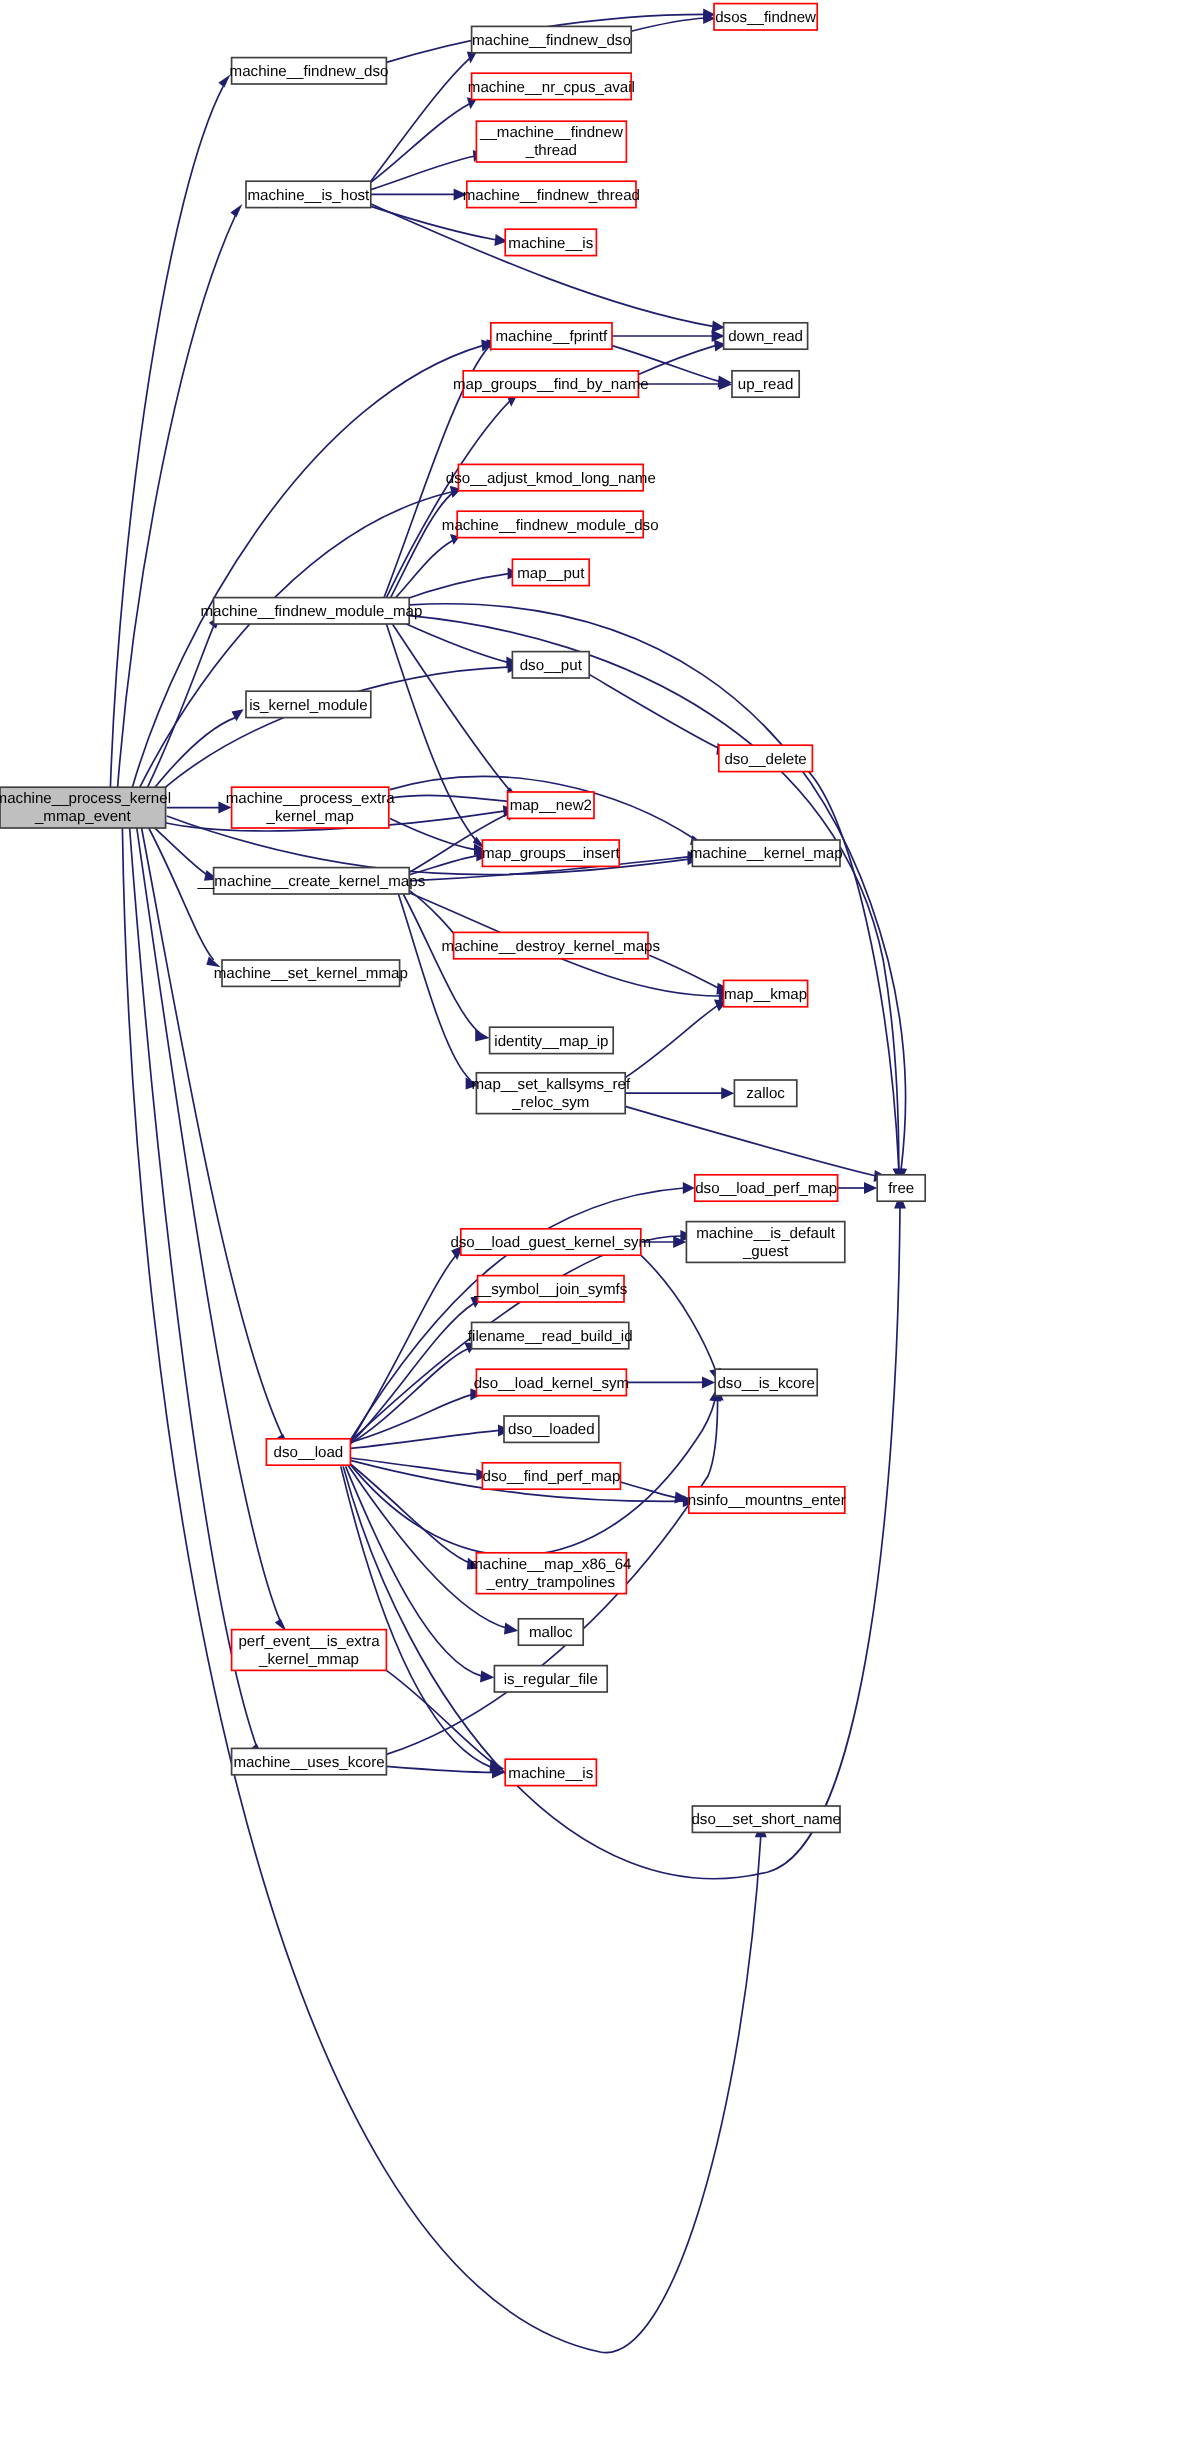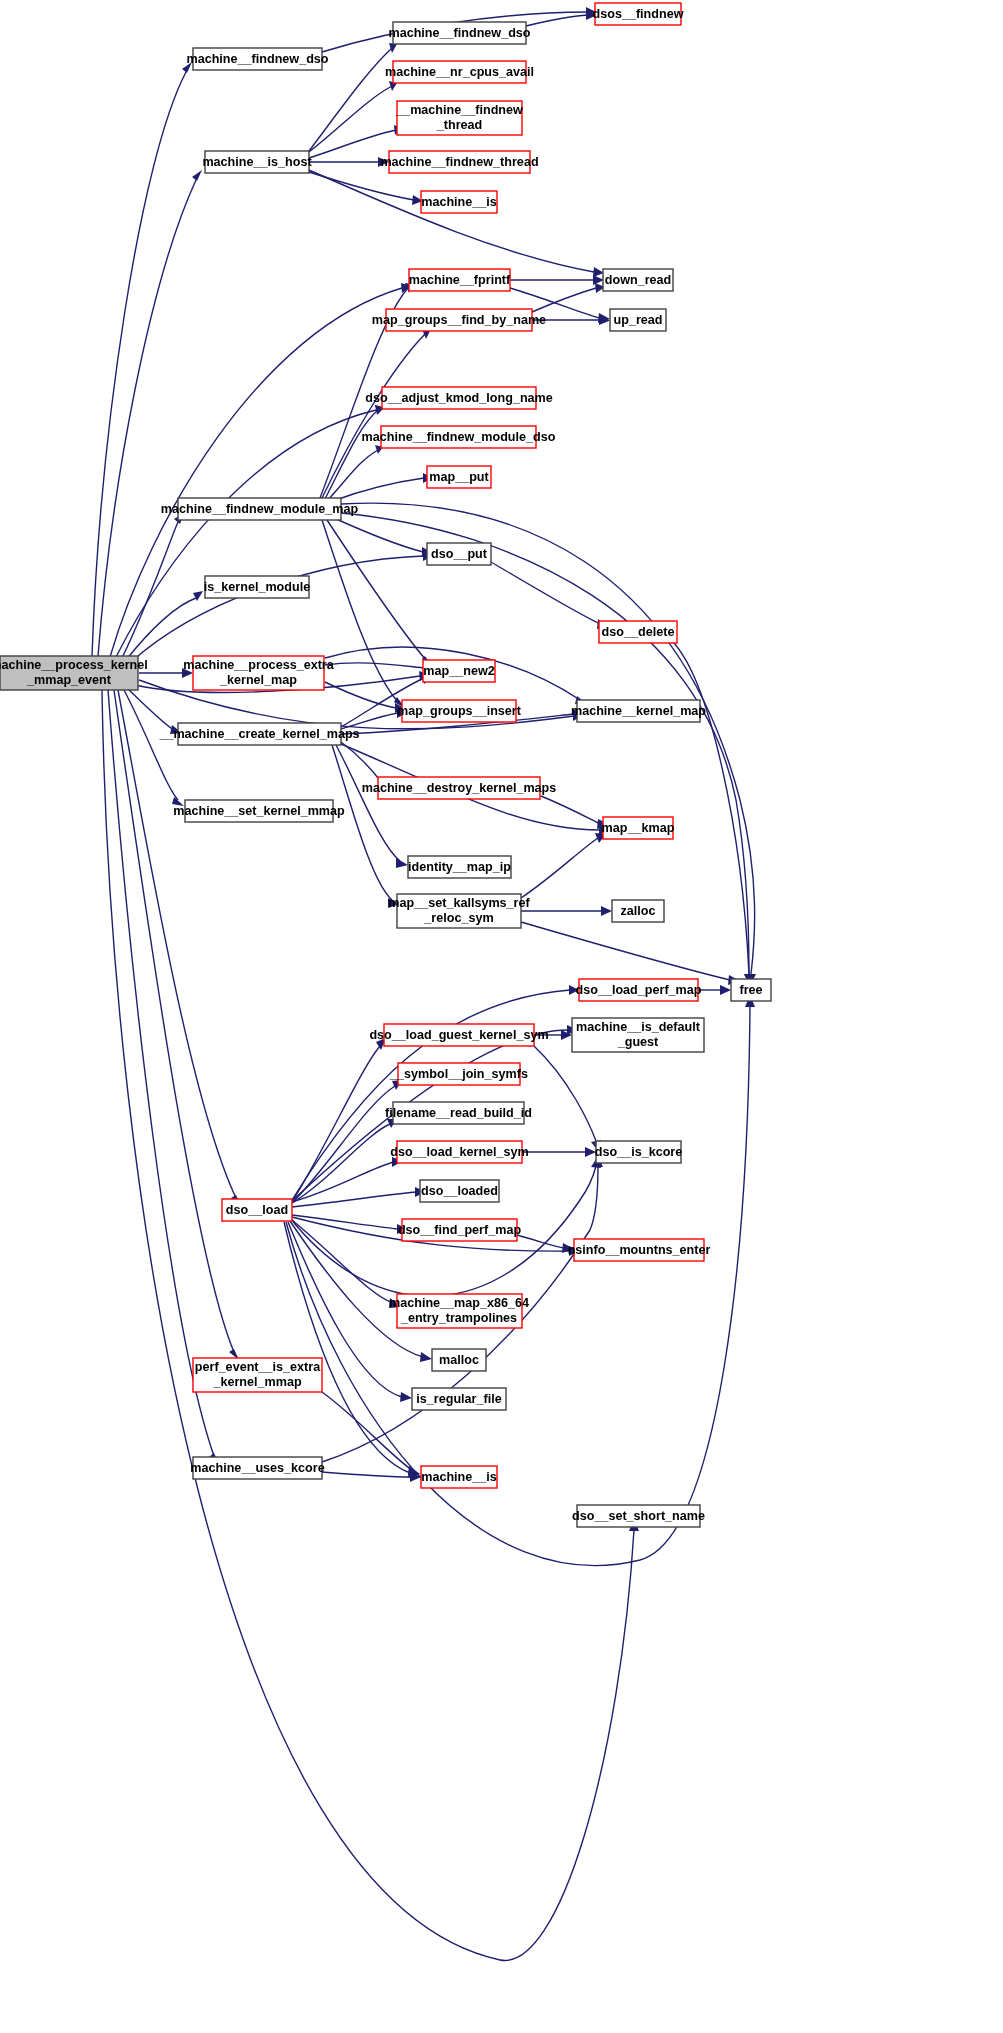--- a/index.html
+++ b/index.html
@@ -9,21 +9,20 @@
   }
   body {
     font-family: "Liberation Sans", "DejaVu Sans", sans-serif;
   }
   #callgraph-root {
     position: relative;
     width: 1003px;
     height: 2033px;
     background: #ffffff;
     overflow: hidden;
-    font-weight: bold;
   }
   svg#graph-canvas {
     position: absolute;
     left: 0;
     top: 0;
     width: 1003px;
     height: 2033px;
   }
   .edge-path {
     fill: none;

